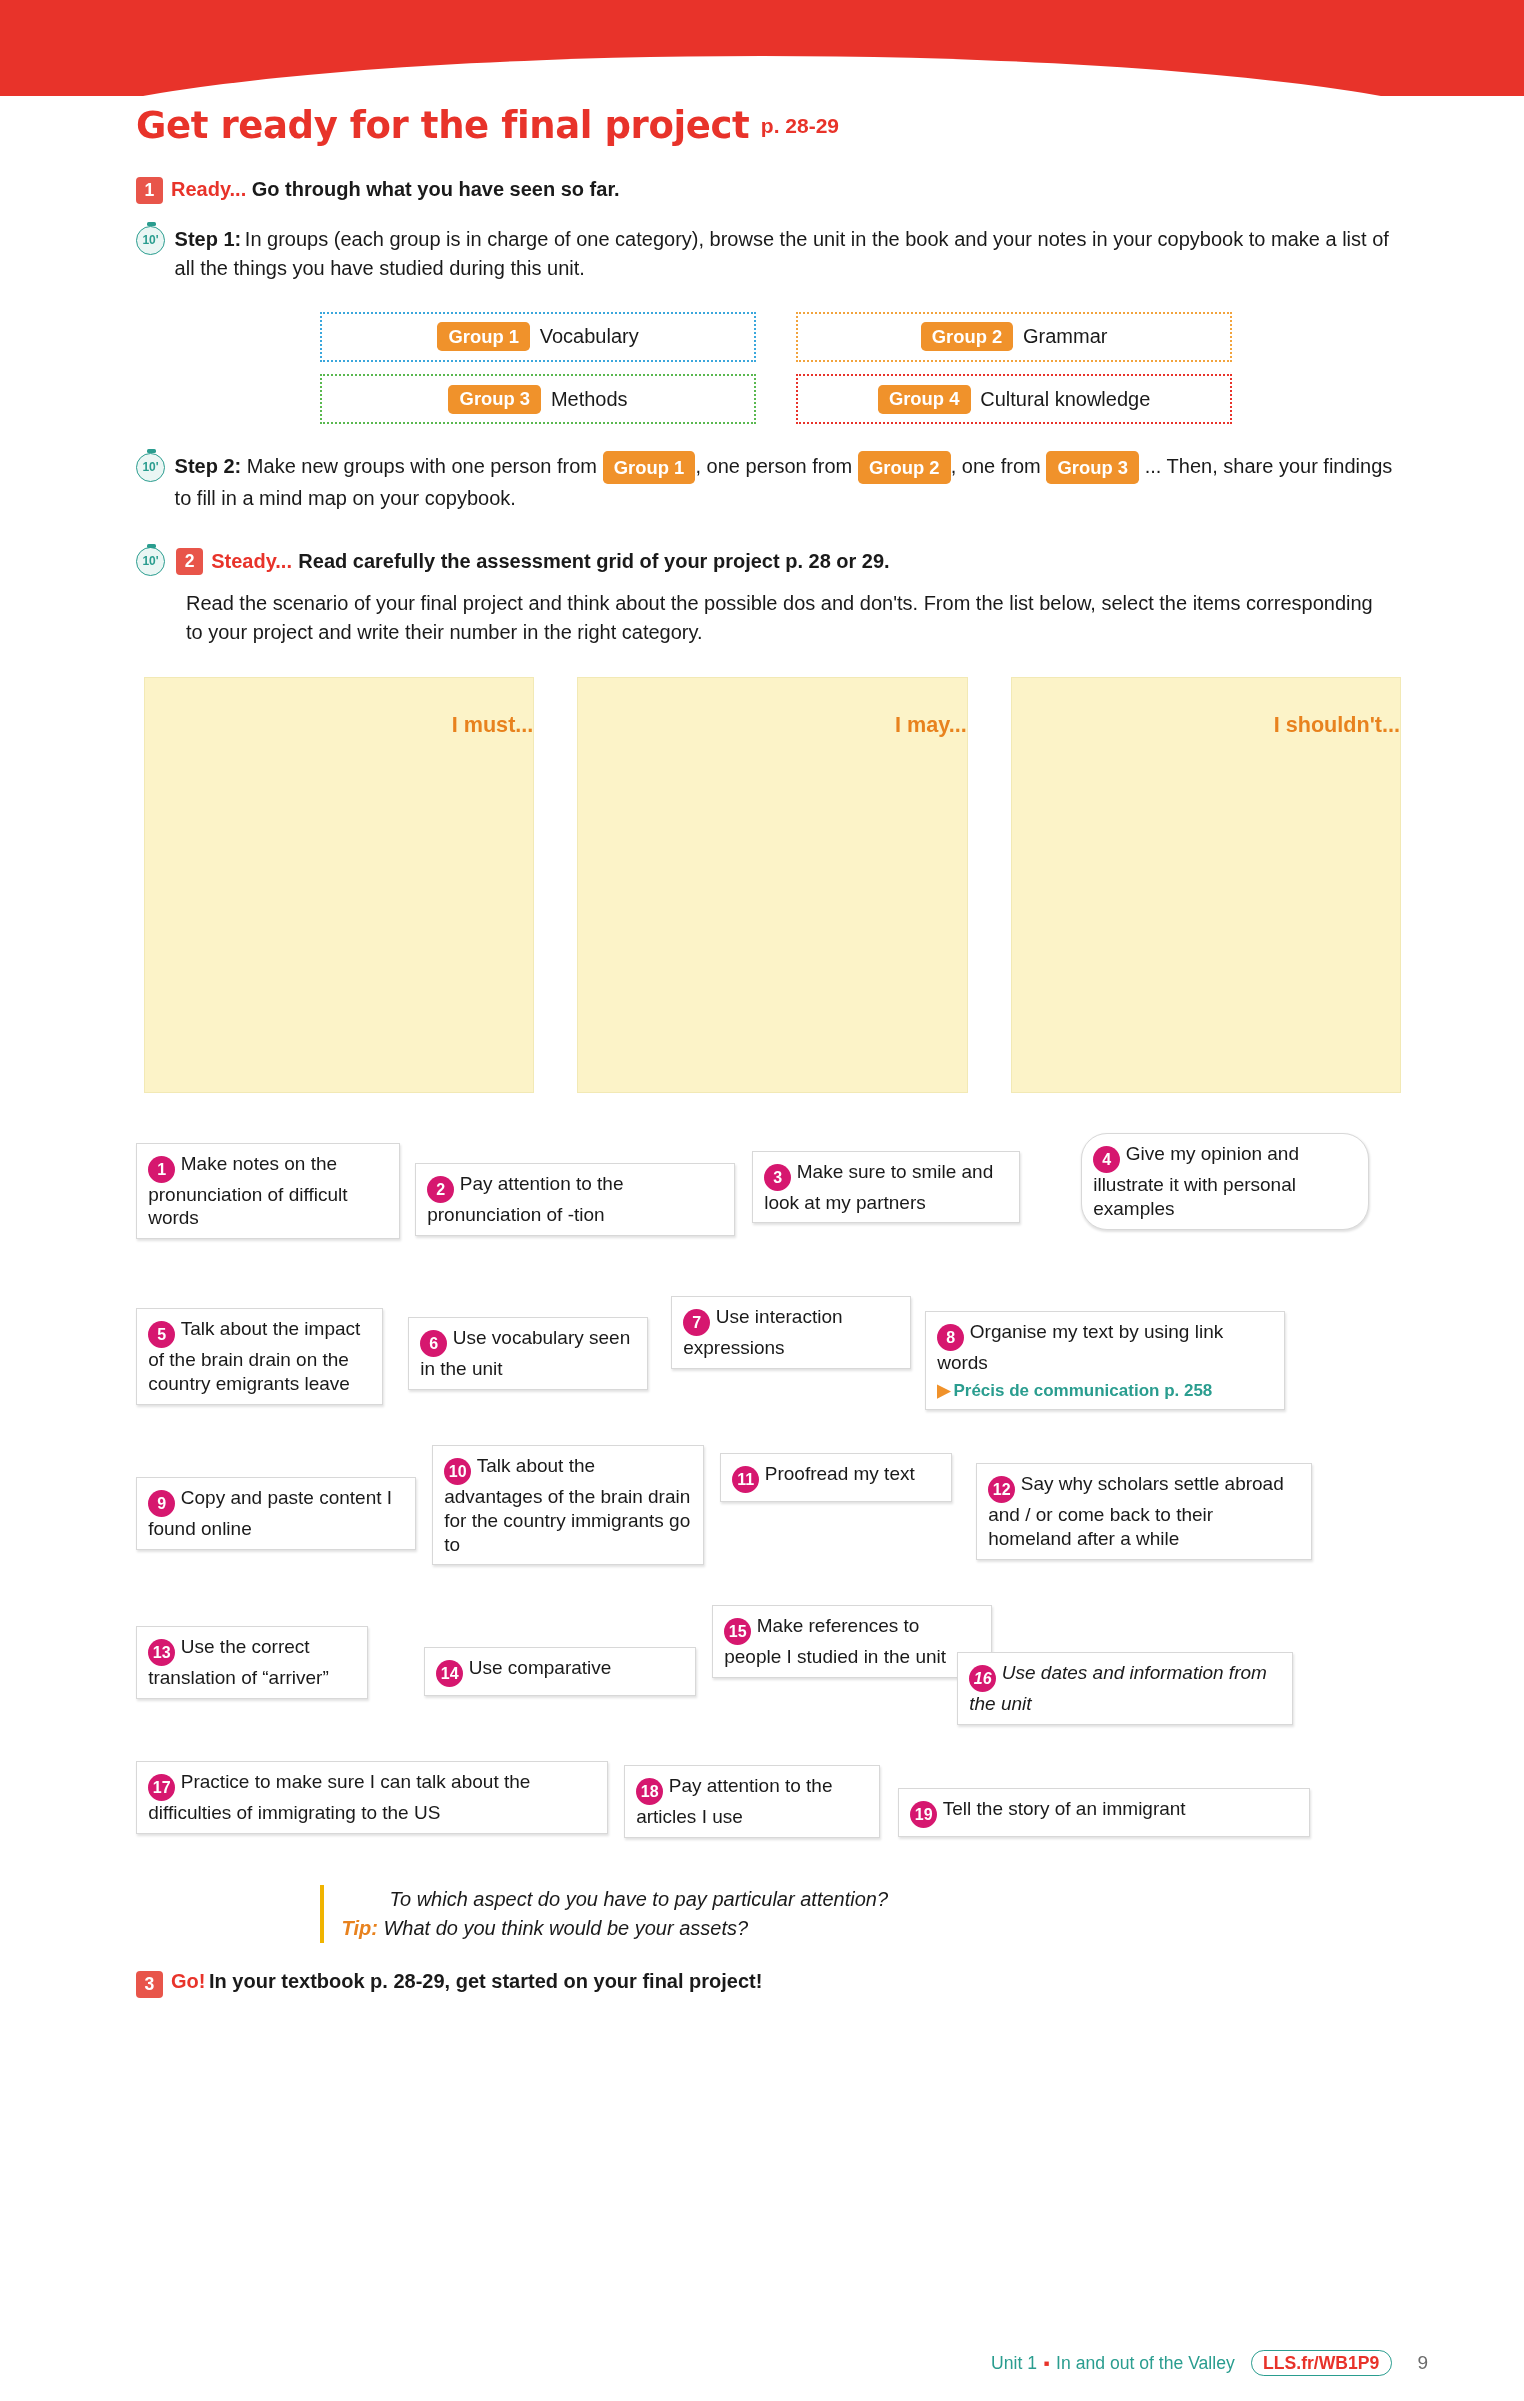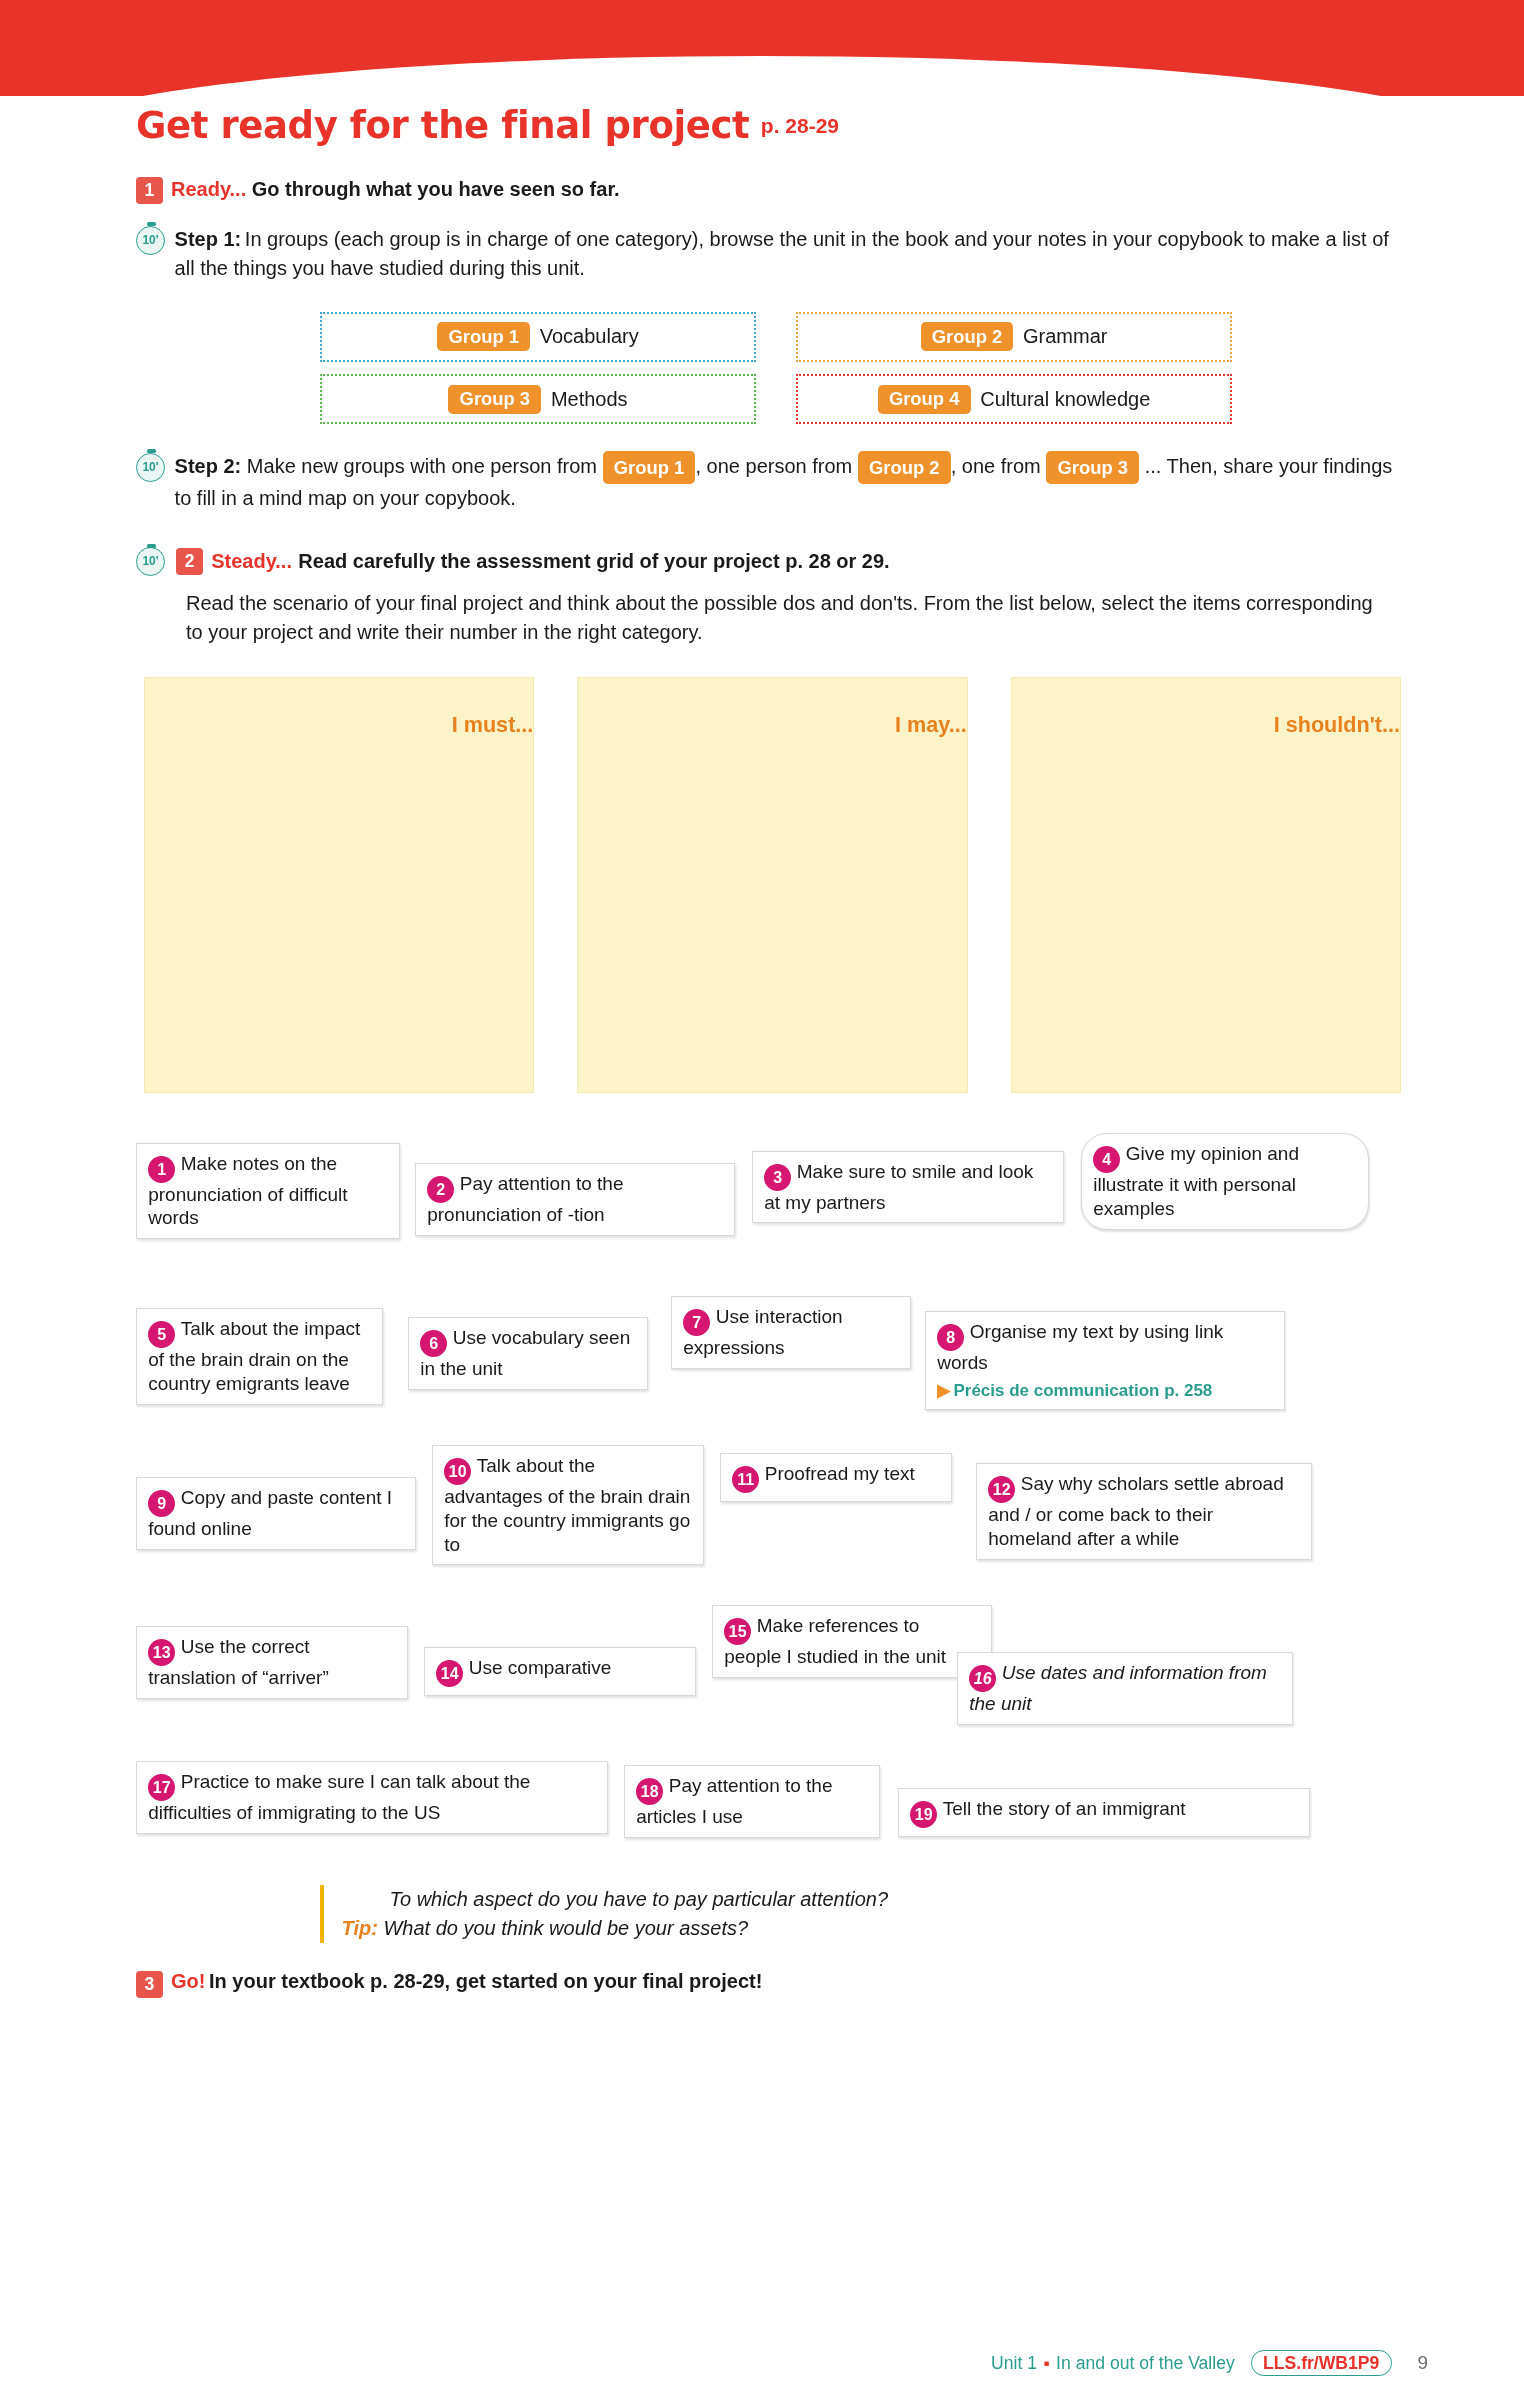--- a/index.html
+++ b/index.html
@@ -298,21 +298,21 @@
     <div class="cards">
 
       <div class="card" style="left:0px; top:9.6px; width:264px;">
         <span class="bullet">1</span><span>Make notes on the pronunciation of difficult words</span>
       </div>
 
       <div class="card" style="left:279px; top:30px; width:320px;">
         <span class="bullet">2</span><span>Pay attention to the pronunciation of -tion</span>
       </div>
 
-      <div class="card" style="left:616px; top:17.6px; width:312px;">
+      <div class="card" style="left:616px; top:17.6px; width:268px;">
         <span class="bullet">3</span><span>Make sure to smile and look at my partners</span>
       </div>
 
       <div class="card" style="left:945px; top:0px; width:288px;border-radius:26px;">
         <span class="bullet">4</span><span>Give my opinion and illustrate it with personal examples</span>
       </div>
 
       <div class="card" style="left:0px; top:175px; width:247px;">
         <span class="bullet">5</span><span>Talk about the impact of the brain drain on the country emigrants leave</span>
       </div>
@@ -339,21 +339,21 @@
       </div>
 
       <div class="card" style="left:584px; top:320px; width:232px;">
         <span class="bullet">11</span><span>Proofread my text</span>
       </div>
 
       <div class="card" style="left:840px; top:330px; width:336px;">
         <span class="bullet">12</span><span>Say why scholars settle abroad and / or come back to their homeland after a while</span>
       </div>
 
-      <div class="card" style="left:0px; top:493px; width:272px;">
+      <div class="card" style="left:0px; top:493px; width:232px;">
         <span class="bullet">13</span><span>Use the correct translation of “arriver”</span>
       </div>
 
       <div class="card" style="left:288px; top:514px; width:272px;">
         <span class="bullet">14</span><span>Use comparative</span>
       </div>
 
       <div class="card" style="left:576px; top:472px; width:280px;">
         <span class="bullet">15</span><span>Make references to people I studied in the unit</span>
       </div>

